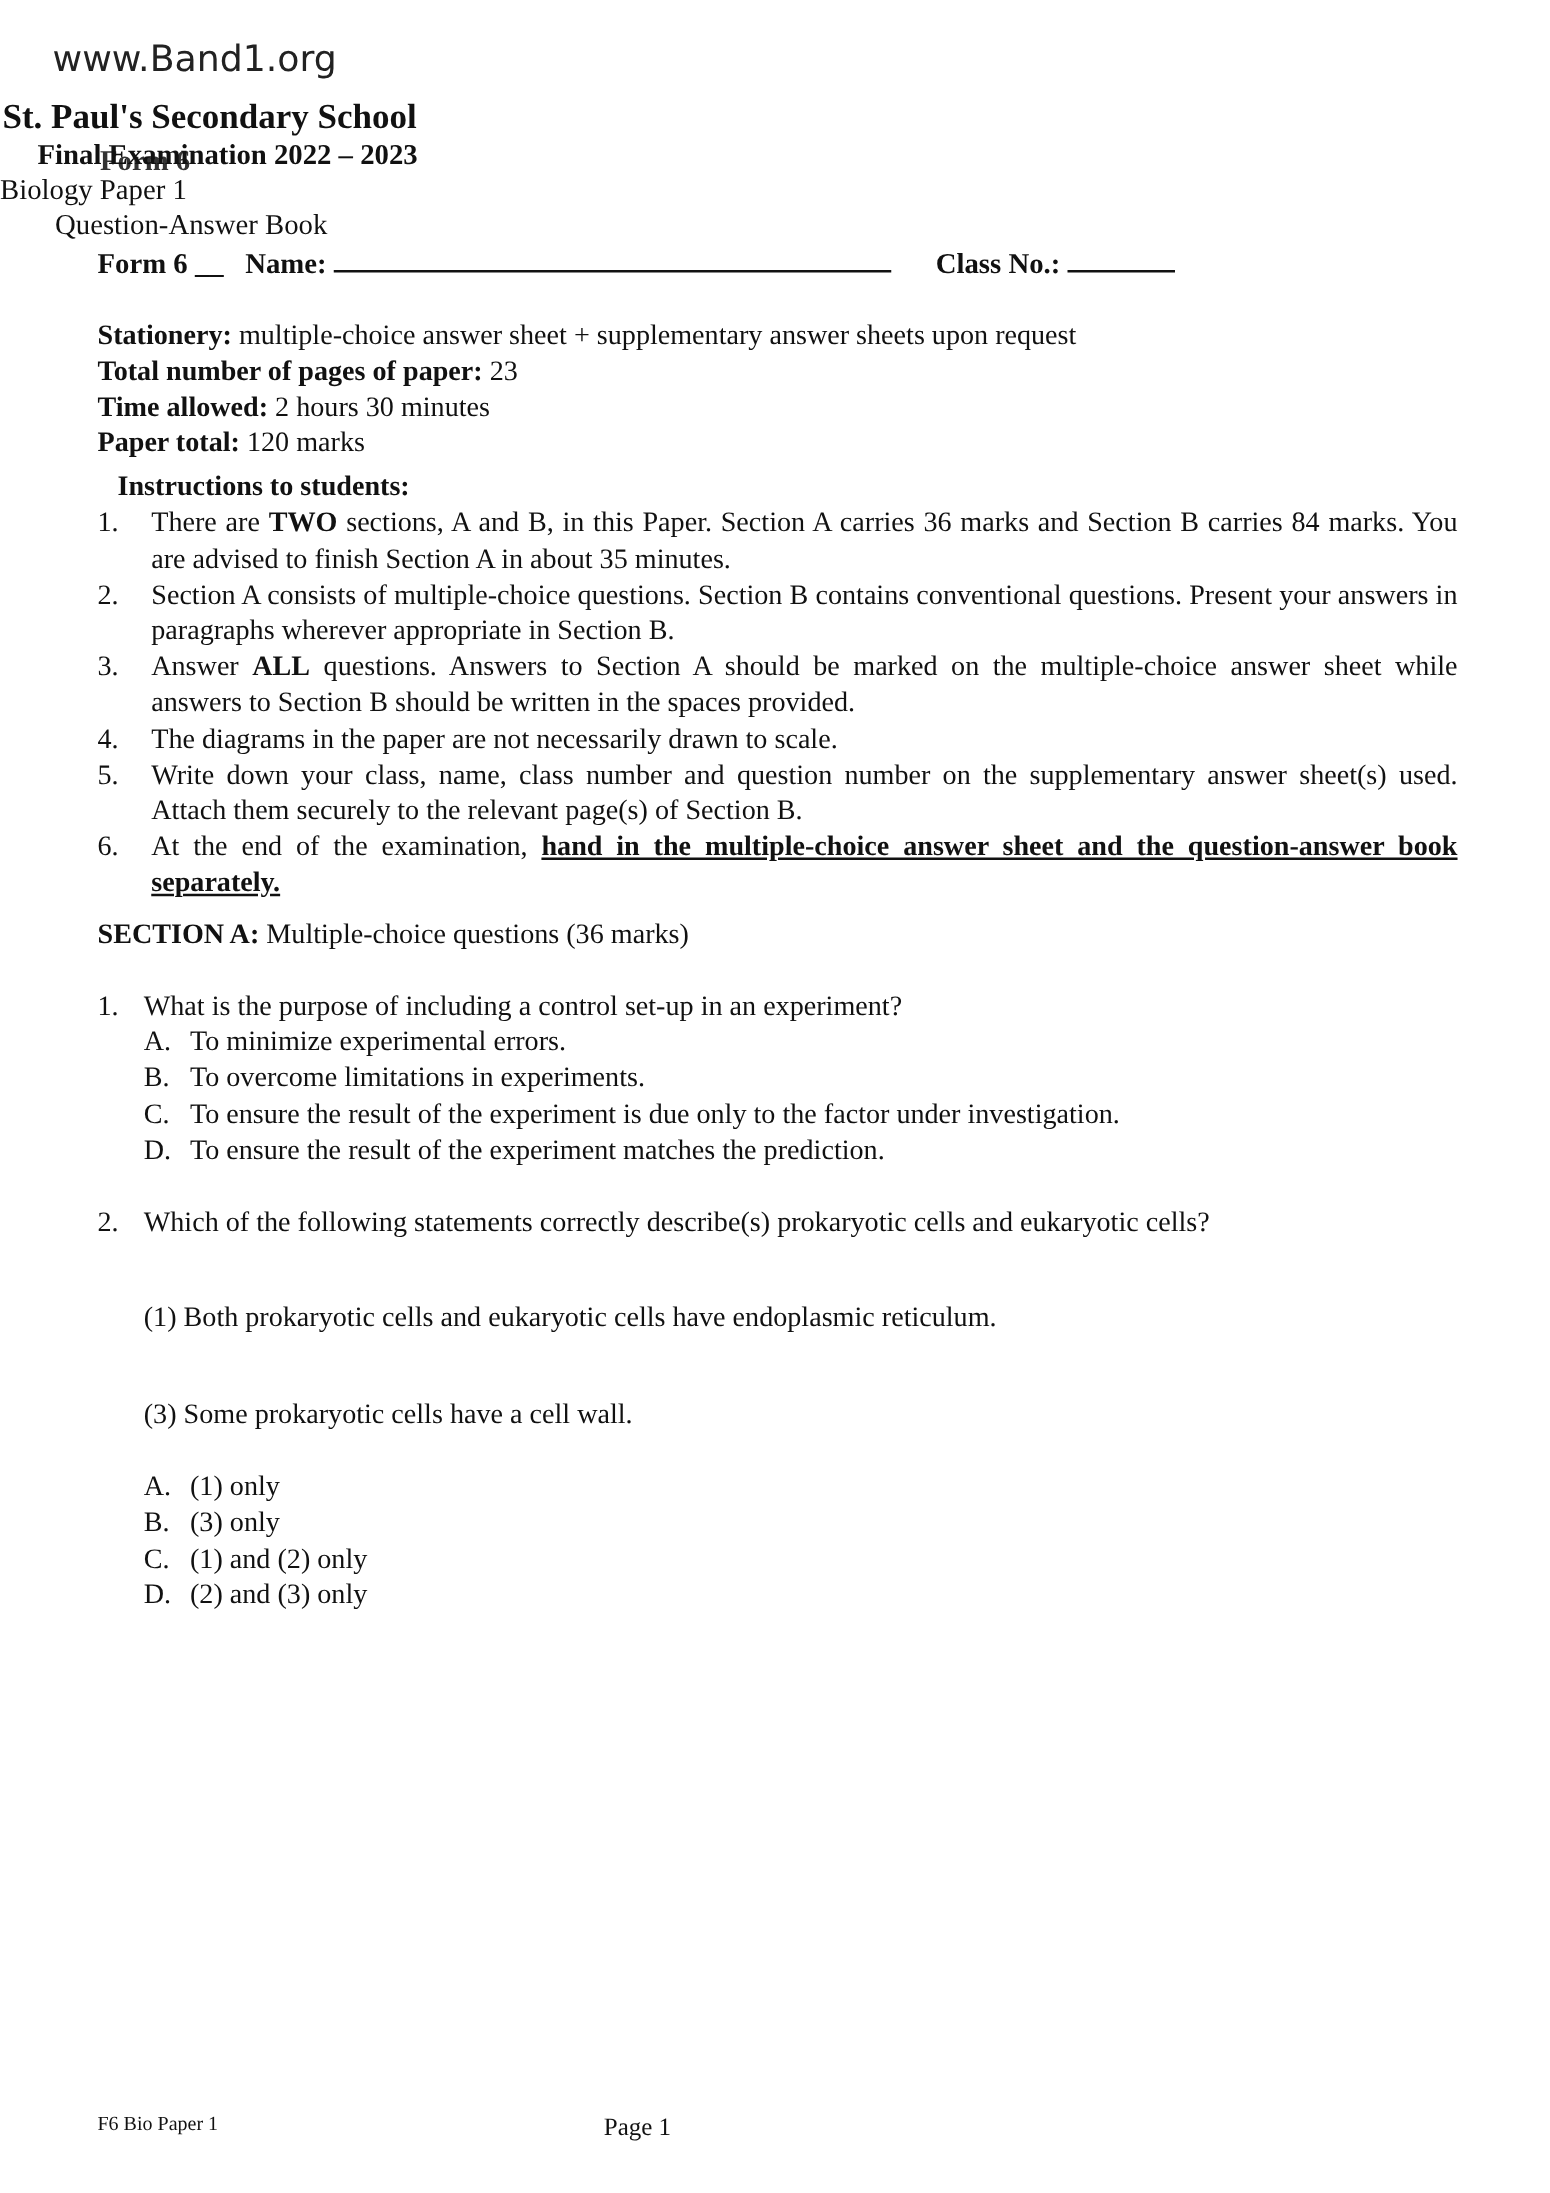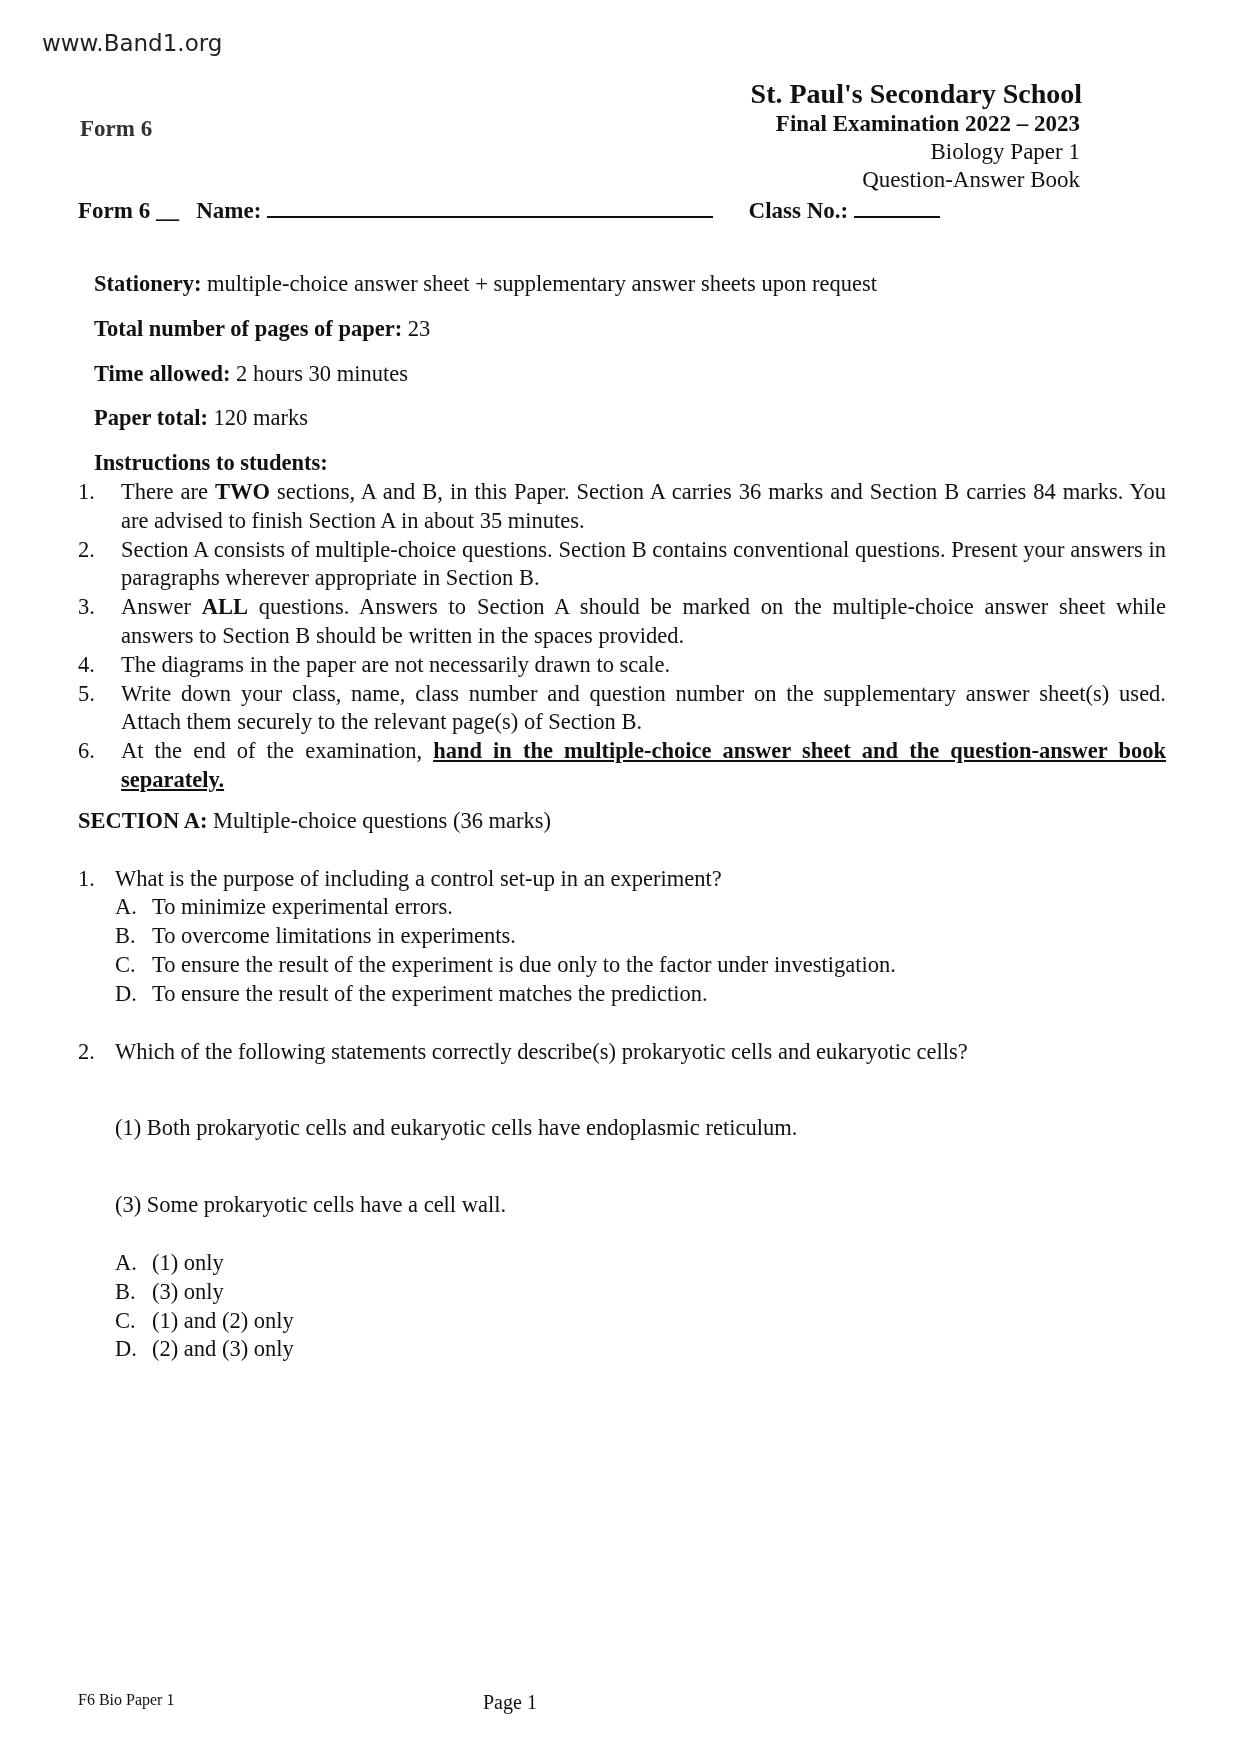--- a/index.html
+++ b/index.html
@@ -1,27 +1,27 @@
 <!DOCTYPE html>
 <html><head>
 <meta charset="utf-8">
 <style>
   html, body { margin: 0; padding: 0; background: #ffffff; }
   body { width: 1240px; height: 1754px; position: relative; overflow: hidden; color: #111; }
-  .watermark { position: absolute; left: 42px; top: 30px; font-family: "DejaVu Sans", "Liberation Sans", sans-serif; font-size: 23px; color: #222; }
+  .watermark { position: absolute; left: 42px; top: 30px; font-family: "DejaVu Sans", "Liberation Sans", sans-serif; font-size: 29px; color: #222; }
   .form-tag { position: absolute; left: 80px; top: 116px; font-family: "Liberation Serif", serif; font-weight: bold; font-size: 23px; color: #333; }
-  .title-block { position: absolute; left: 0; width: 1080px; top: 78px; text-align: right; font-family: "Liberation Serif", serif; }
+  .title-block { position: absolute; left: 0; width: 1080px; top: 78px; text-align: left; font-family: "Liberation Serif", serif; }
   .title-block .school { font-size: 28px; font-weight: bold; line-height: 32px; padding-left: 0; position: relative; left: 2px; }
   .title-block .exam { font-size: 23px; font-weight: bold; line-height: 28px; padding-left: 30px; }
   .title-block .paper { font-size: 23px; line-height: 28px; }
   .title-block .book { font-size: 23px; line-height: 28px; margin-left: 44px; }
   .name-row { position: absolute; left: 78px; top: 196px; font-family: "Liberation Serif", serif; font-size: 23px; font-weight: bold; white-space: nowrap; }
   .name-row .blank { display: inline-block; border-bottom: 2px solid #111; vertical-align: baseline; height: 20px; }
   .content { position: absolute; left: 78px; top: 254px; width: 1088px; font-family: "Liberation Serif", serif; font-size: 22.5px; line-height: 28.8px; }
-  .meta p { margin: 16px; }
+  .meta p { margin: 0; }
   .meta b { font-weight: bold; }
   .instr-head { font-weight: bold; margin: 6px 0 0 16px; }
   ol.instr { list-style: none; margin: 0; padding: 0; }
   ol.instr li { position: relative; padding-left: 43px; text-align: justify; }
   ol.instr li .num { position: absolute; left: 0; top: 0; }
   .underline-bold { font-weight: bold; text-decoration: underline; }
   .section-head { margin-top: 12px; }
   .question { margin-top: 29px; position: relative; padding-left: 37px; }
   .question .qnum { position: absolute; left: 0; top: 0; }
   .opt { position: relative; padding-left: 37px; }

